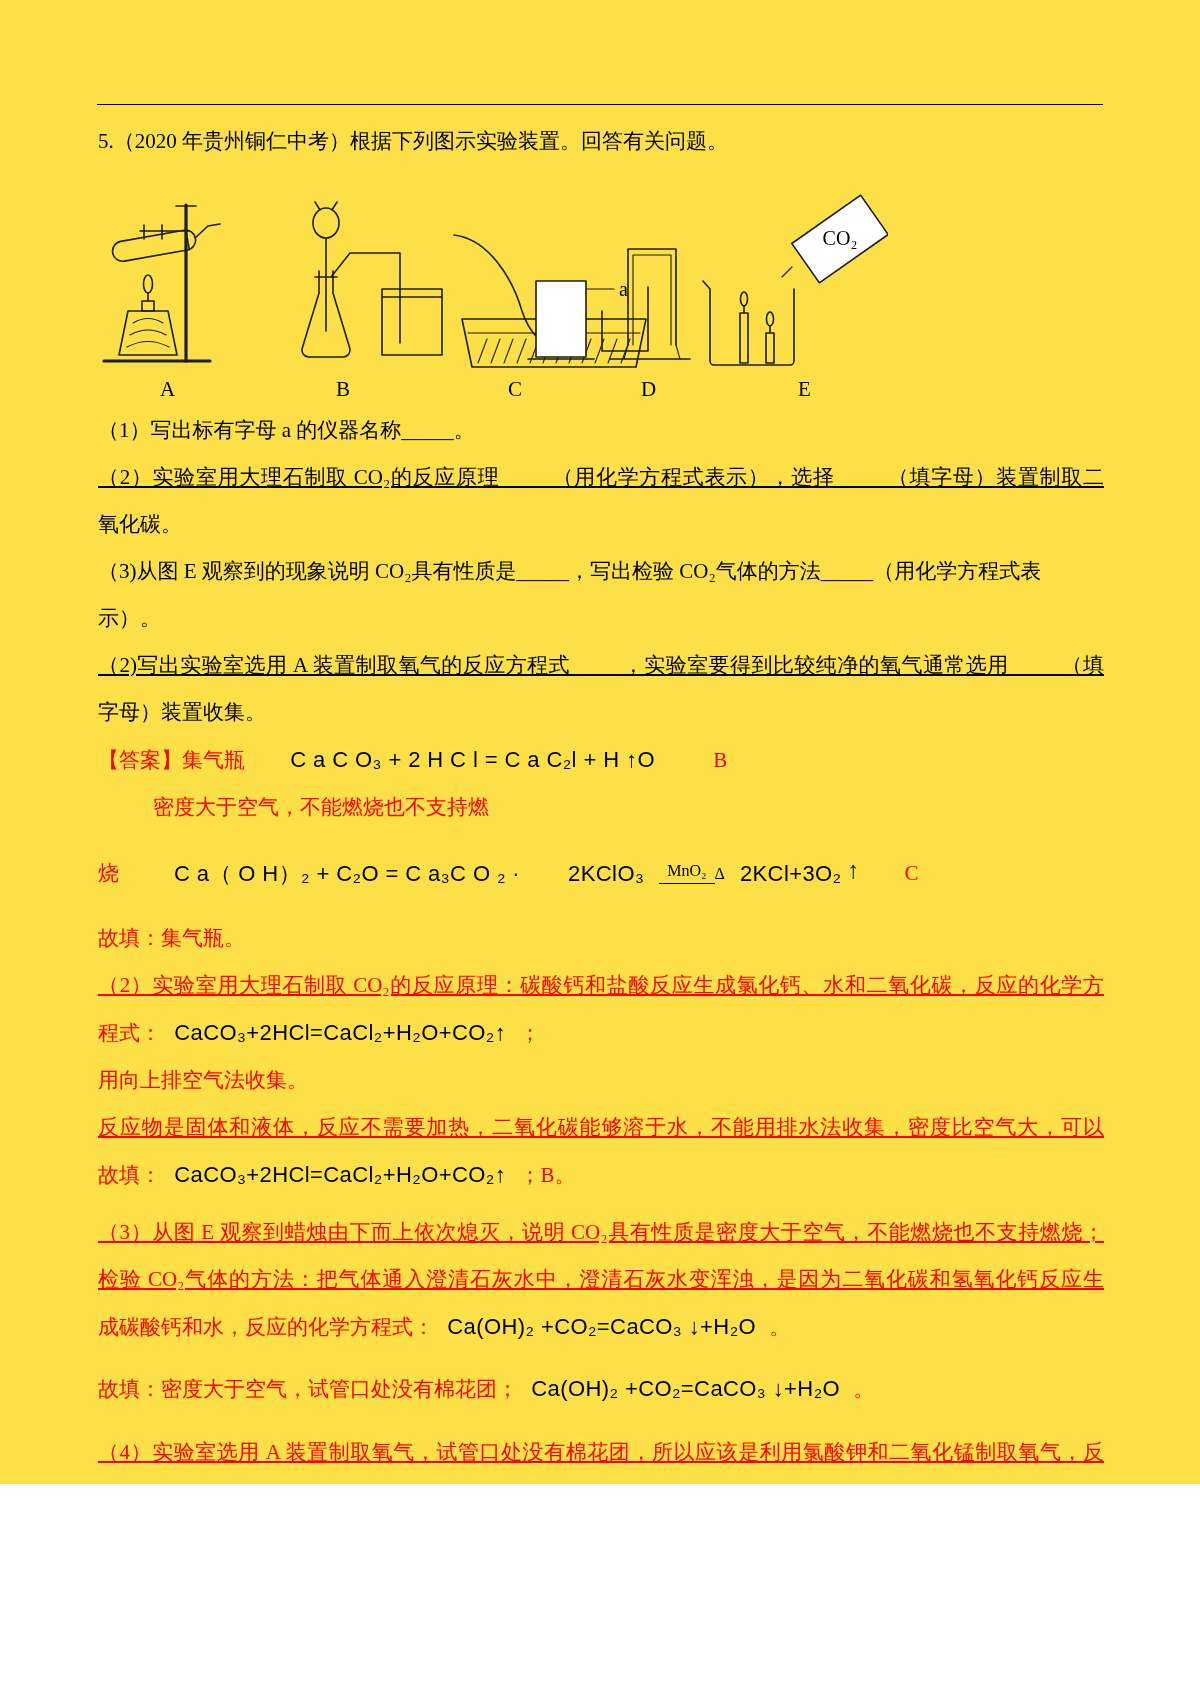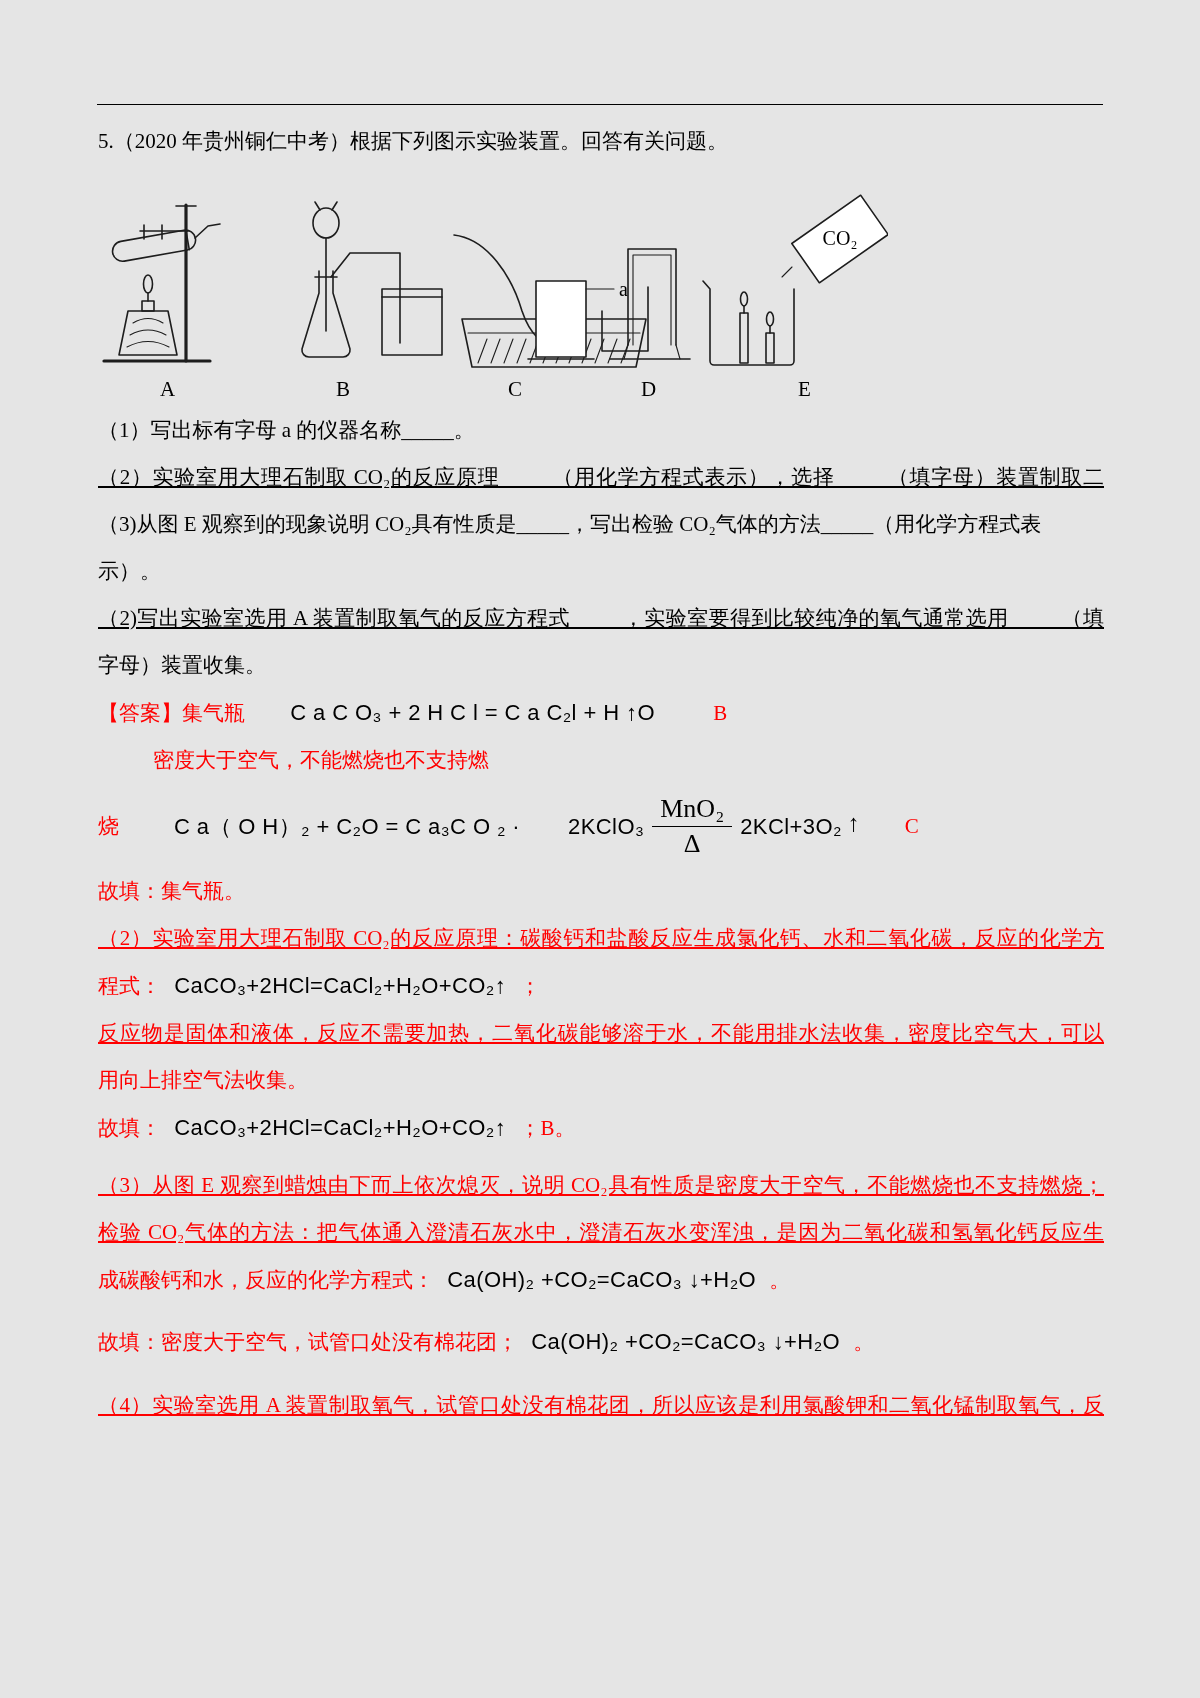--- a/index.html
+++ b/index.html
@@ -2,21 +2,21 @@
 <html><head>
 <meta charset="utf-8">
 <style>
   * { box-sizing: border-box; }
   html, body { margin: 0; padding: 0; }
   body {
     width: 1200px; height: 1698px; background: #ffffff;
     font-family: "Liberation Serif", "DejaVu Serif", serif;
     color: #000000;
   }
-  .page { position: relative; width: 1200px; height: 1698px; overflow: hidden; background: #e5e5e5; }
+  .page { position: relative; width: 1200px; height: 1484px; overflow: hidden; background: #fde047; }
   .top-rule { position: absolute; left: 97px; top: 104px; width: 1006px; border-top: 1.8px solid #000; }
   .content { position: absolute; left: 98px; top: 118px; width: 1006px; font-size: 21px; }
   p { margin: 0; line-height: 47px; text-align: left; white-space: normal; }
   .red { color: #ff0000; }
   .jl { text-align: justify; text-align-last: justify; text-decoration: underline; }
   .eq {
     color: #000; font-size: 22px; letter-spacing: 0.4px;
     font-family: Liberation Sans, sans-serif; margin: 0 8px;
   }
   .eq-tight { margin: 0 4px; }
@@ -29,21 +29,21 @@
   .fig-svg .thin { stroke-width: 1.1; }
   .fig-svg text { font-family: "Liberation Serif", "DejaVu Serif", serif; font-size: 20px; fill: #000; stroke: none; }
   .flabel { position: absolute; top: 184px; font-size: 21px; color: #000; }
   
   .ans1 { margin-top: 0; }
   .ans1 span { display: inline-block; }
   .ans2 { min-height: 84px; display: flex; align-items: center; flex-wrap: nowrap; }
   .g40 { margin-left: 40px; }
   .g45 { margin-left: 45px; }
   .g55 { margin-left: 55px; }
-  .frac { display: inline-flex; flex-direction: column; align-items: center; vertical-align: middle; line-height: 1.15; font-size: 26px; margin: 0 4px; color: #000; }
+  .frac { display: inline-flex; flex-direction: row; align-items: center; vertical-align: middle; line-height: 1.15; font-size: 16px; margin: 0 11px; color: #000; }
   .frac .ft { border-bottom: 1.5px solid #000; padding: 0 8px 2px; }
   .frac .fb { padding-top: 2px; }
   .arrow-up { font-size: 24px; position: relative; top: -3px; margin-left: 2px; color: #000; }
   .mt10 { margin-top: 10px; }
   .mt14 { margin-top: 14px; }
   .mt16 { margin-top: 16px; }
 </style>
 </head>
 <body>
 
@@ -132,20 +132,21 @@
 
       <span class="flabel" style="left:62px">A</span>
       <span class="flabel" style="left:238px">B</span>
       <span class="flabel" style="left:410px">C</span>
       <span class="flabel" style="left:543px">D</span>
       <span class="flabel" style="left:700px">E</span>
     </div>
 
     <p>（1）写出标有字母 a 的仪器名称_____。</p>
     <p class="jl">（2）实验室用大理石制取 CO₂的反应原理_____（用化学方程式表示），选择_____（填字母）装置制取二</p>
+    <p>氧化碳。</p>
     <p>（3)从图 E 观察到的现象说明 CO₂具有性质是_____，写出检验 CO₂气体的方法_____（用化学方程式表示）。</p>
     <p class="jl">（2)写出实验室选用 A 装置制取氧气的反应方程式_____，实验室要得到比较纯净的氧气通常选用_____（填</p>
     <p>字母）装置收集。</p>
 
     <p class="ans1">
       <span class="red">【答案】集气瓶</span>
       <span class="eq g40">C a C O₃  + 2 H C l = C a C₂l  + H ↑O</span>
       <span class="red g45">B</span>
       <span class="red g55">密度大于空气，不能燃烧也不支持燃</span>
     </p>
@@ -162,22 +163,22 @@
       <span class="red g45">C</span>
     </p>
 
     <p class="red">故填：集气瓶。</p>
     <p class="red jl">（2）实验室用大理石制取 CO₂的反应原理：碳酸钙和盐酸反应生成氯化钙、水和二氧化碳，反应的化学方</p>
     <p>
       <span class="red">程式：</span>
       <span class="eq">CaCO₃+2HCl=CaCl₂+H₂O+CO₂↑</span>
       <span class="red">；</span>
     </p>
+    <p class="red">用向上排空气法收集。</p>
     <p class="red jl">反应物是固体和液体，反应不需要加热，二氧化碳能够溶于水，不能用排水法收集，密度比空气大，可以</p>
-    <p class="red">用向上排空气法收集。</p>
     <p>
       <span class="red">故填：</span>
       <span class="eq">CaCO₃+2HCl=CaCl₂+H₂O+CO₂↑</span>
       <span class="red">；B。</span>
     </p>
     <p class="red jl mt10">（3）从图 E 观察到蜡烛由下而上依次熄灭，说明 CO₂具有性质是密度大于空气，不能燃烧也不支持燃烧；</p>
     <p class="red jl">检验 CO₂气体的方法：把气体通入澄清石灰水中，澄清石灰水变浑浊，是因为二氧化碳和氢氧化钙反应生</p>
     <p>
       <span class="red">成碳酸钙和水，反应的化学方程式：</span>
       <span class="eq">Ca(OH)₂ +CO₂=CaCO₃ ↓+H₂O</span>

